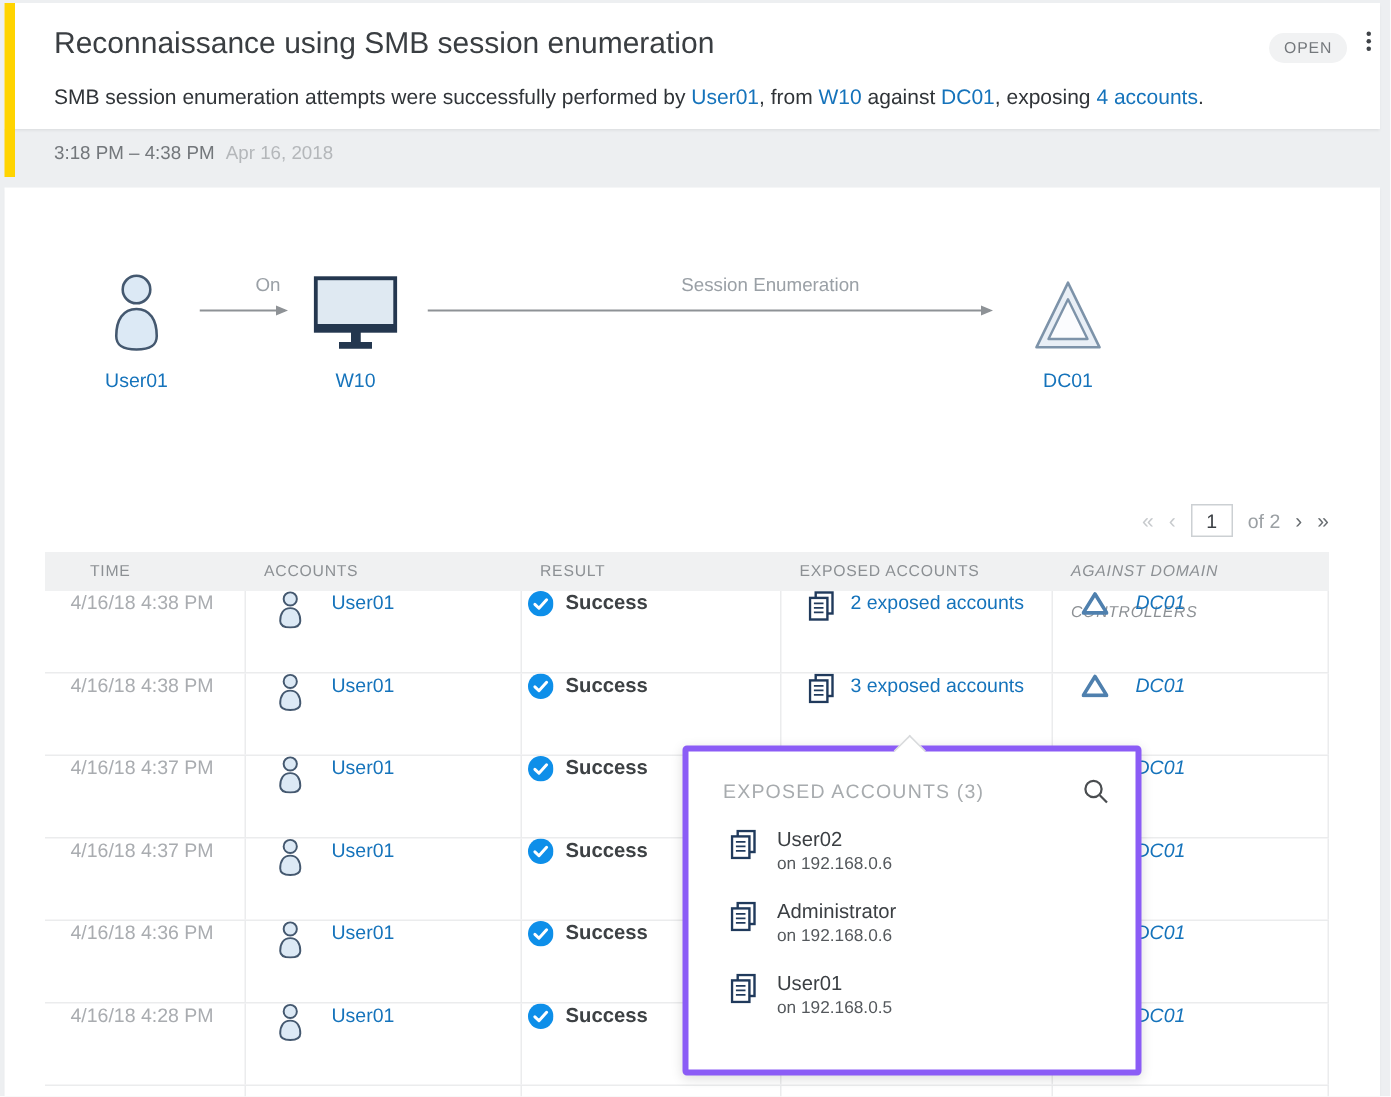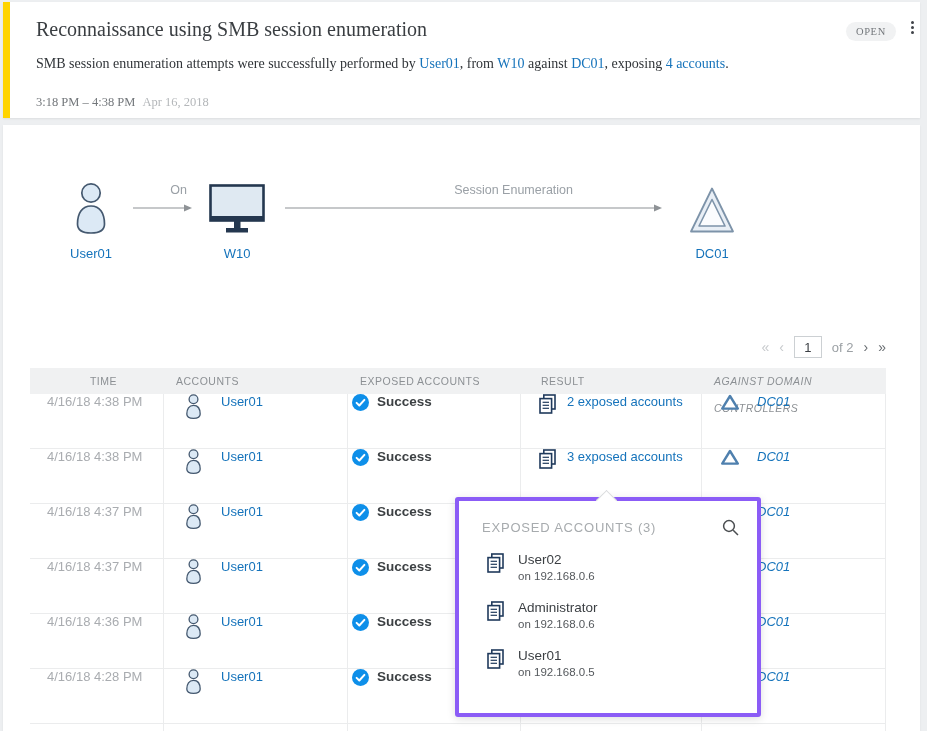--- a/index.html
+++ b/index.html
@@ -1,19 +1,19 @@
 <!DOCTYPE html>
 <html><head>
 <meta charset="utf-8">
 <style>
   html,body { margin:0; padding:0; }
   .stage { position:relative; width:927px; height:731px; background:#edeff1;
            font-family:"Liberation Sans", sans-serif; overflow:hidden; }
   .card { position:absolute; background:#ffffff; box-shadow:0 1px 2px rgba(0,0,0,0.07); }
-  .header-card { left:3px; top:2px; width:917px; height:116px;font-family:Liberation Serif, serif; }
+  .header-card { left:3px; top:2px; width:917px; height:84px; }
   .body-card   { left:3px; top:125px; width:917px; height:606px; }
   .accent-bar { position:absolute; left:0; top:0; width:7px; height:116px; background:#ffd400; }
 
   .page-title { position:absolute; left:33px; top:16px; font-size:20px; color:#3a3e42; }
   .status-badge { position:absolute; left:843px; top:20px; background:#f1f2f3; color:#74787c;
                   font-size:10.5px; letter-spacing:0.6px; padding:4px 10px; border-radius:10px; }
   .kebab { position:absolute; left:902px; top:19px; width:14px; height:20px; display:flex;
            flex-direction:column; align-items:center; gap:2px; cursor:pointer; }
   .kebab .dot { width:3px; height:3px; border-radius:50%; background:#3f4348; }
   .alert-desc { position:absolute; left:33px; top:52px; font-size:14px; color:#303438; line-height:20px; }
@@ -35,21 +35,21 @@
   .pg-dark  { color:#686d71; font-size:14px; cursor:pointer; }
   .pg-box { width:26px; height:20px; border:1px solid #ccd0d3; text-align:center; font-size:13px;
             color:#3b3f44; background:#fff; padding:0; font-family:"Liberation Sans",sans-serif; }
   .pg-of { color:#9ba0a4; }
 
   
   .table { position:absolute; left:27px; top:243px; width:856px; }
   .thead { display:flex; height:26px; background:#f0f1f2; }
   .hcell { font-size:10.5px; color:#8c9094; letter-spacing:0.5px; line-height:27px;
            padding-left:13px; box-sizing:border-box; }
-  .hcell.c0 { padding-left:14px;text-align:center; }
+  .hcell.c0 { padding-left:30px; }
   .c0 { width:133px; } .c1 { width:184px; } .c2 { width:173px; } .c3 { width:181px; } .c4 { width:185px;font-style:italic; }
   .trow { display:flex; height:54px; border-bottom:1px solid #ebeced; }
   .trow.partial { height:13px; border-bottom:none; }
   .cell { display:flex; align-items:flex-start; box-sizing:border-box; }
   .cell + .cell { border-left:1px solid #ebeced; }
   .cell.c4 { border-right:1px solid #ebeced; }
   .cell.c0 { padding-left:17px; font-size:13px; color:#a9acb0; }
   .cell.c1 { padding-left:20px; } .cell.c1 .link { margin-left:18px; font-size:13px; }
   .cell.c2 { padding-left:4px; font-size:13.5px; color:#3d4144;font-weight:bold; }
   .cell.c2 .rlabel { margin-left:8px; }
@@ -147,22 +147,22 @@
       <input class="pg-box" value="1" style="">
       <span class="pg-of">of 2</span>
       <span class="pg-dark">›</span>
       <span class="pg-dark">»</span>
     </div>
 
     <div class="table">
       <div class="thead" id="thead">
           <div class="hcell c0">TIME</div>
           <div class="hcell c1">ACCOUNTS</div>
+          <div class="hcell c2">RESULT</div>
           <div class="hcell c3">EXPOSED ACCOUNTS</div>
-          <div class="hcell c2">RESULT</div>
           <div class="hcell c4">AGAINST DOMAIN CONTROLLERS</div>
         </div>
       <div id="tbody">
           <div class="trow">
     <div class="cell c0">
               <span>4/16/18 4:38 PM</span>
             </div>
     <div class="cell c1">
       <span class="icon">
         <svg width="19" height="25" viewBox="0 0 19 25">

